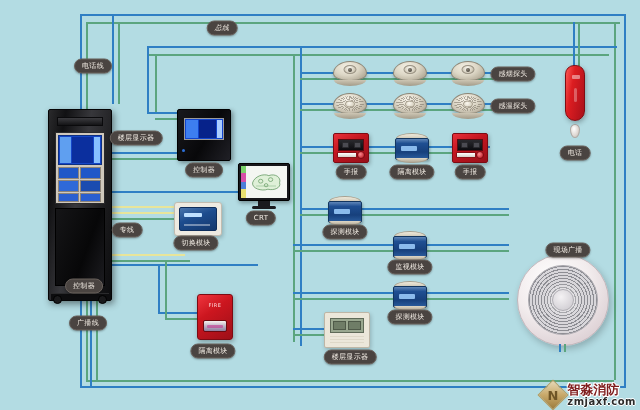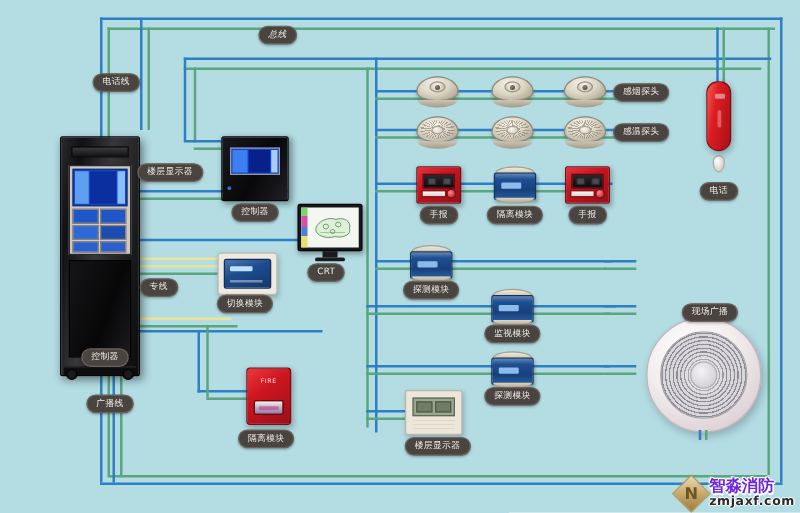--- a/index.html
+++ b/index.html
@@ -361,21 +361,21 @@
     background: linear-gradient(135deg,#e8d9b8,#c8a96a 50%,#9c7b3c);
     transform: rotate(45deg);
     border:1px solid #b59a5e;
     display:flex; align-items:center; justify-content:center;
   }
   .wm .logo span {
     transform: rotate(-45deg);
     font-size:13px; font-weight:bold; color:#6e5526; line-height:1;
   }
   .wm .txts { line-height:1.05; }
-  .wm .t1 { font-size:13px; font-weight:bold; color:#6d28d9;
+  .wm .t1 { font-size:13px; font-weight:bold; color:#7f1d1d;
             text-shadow: -1px 0 #fff, 1px 0 #fff, 0 -1px #fff, 0 1px #fff, 1px 1px #fff, -1px -1px #fff; }
   .wm .t2 { font-size:10px; font-weight:bold; color:#2a2a2a; letter-spacing:.5px;
             text-shadow: -1px 0 #fff, 1px 0 #fff, 0 -1px #fff, 0 1px #fff; }
 </style>
 </head>
 <body>
 
 <div id="stage">
 
   <div class="wire blue h" style="left:80px;  top:14px;  width:546px;"></div>

